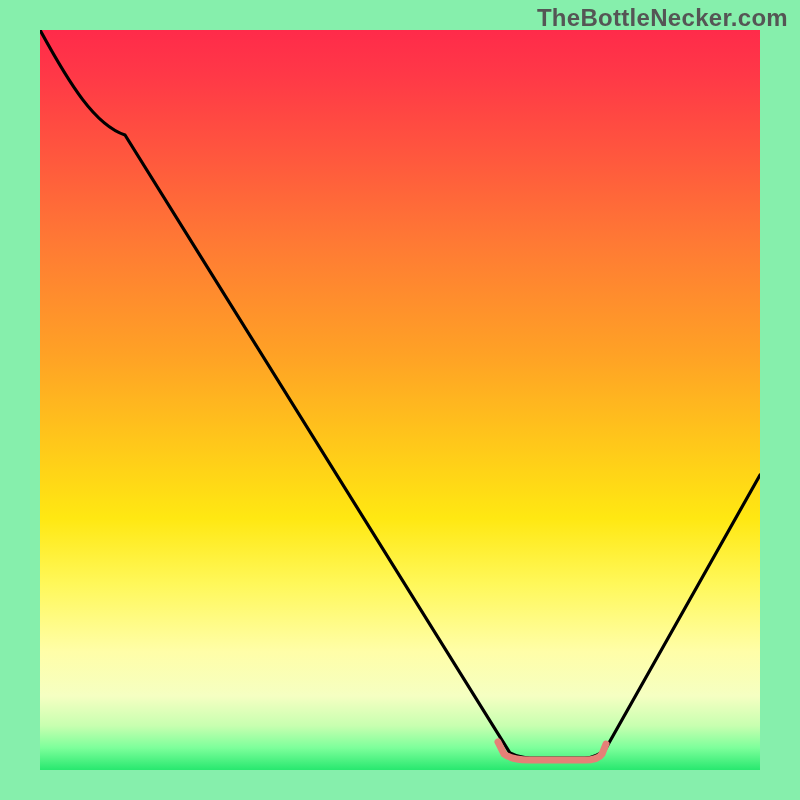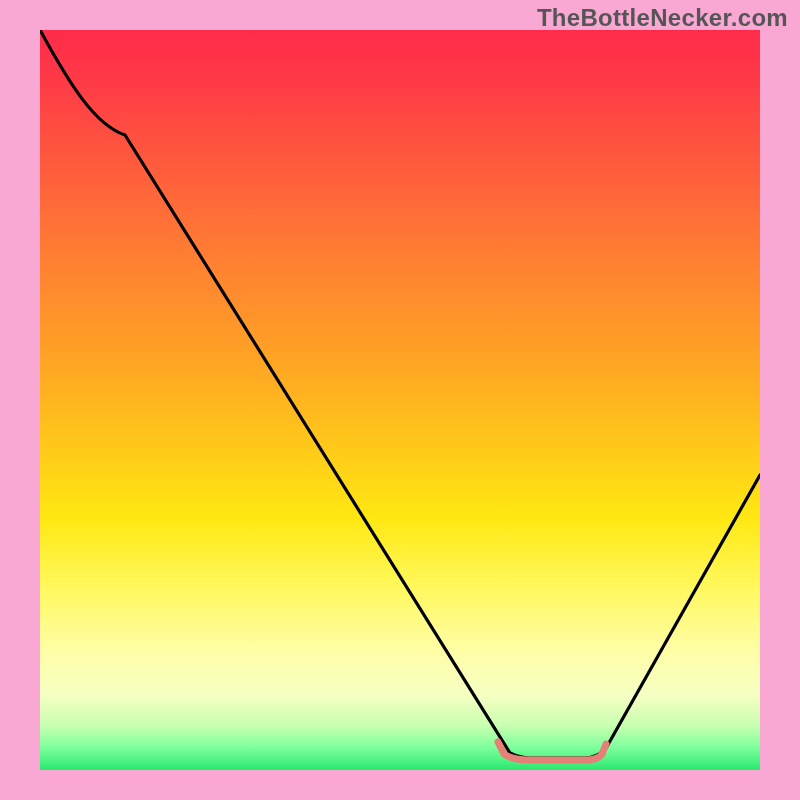--- a/index.html
+++ b/index.html
@@ -8,21 +8,21 @@
     width: 800px;
     height: 800px;
     background: #000;
     overflow: hidden;
     font-family: Arial, Helvetica, sans-serif;
   }
   .frame {
     position: relative;
     width: 800px;
     height: 800px;
-    background: #f9a8d4;
+    background: #86efac;
   }
   .watermark {
     position: absolute;
     top: 4px;
     right: 12px;
     color: #555;
     font-size: 24px;
     font-weight: 600;
     letter-spacing: 0.3px;
   }

